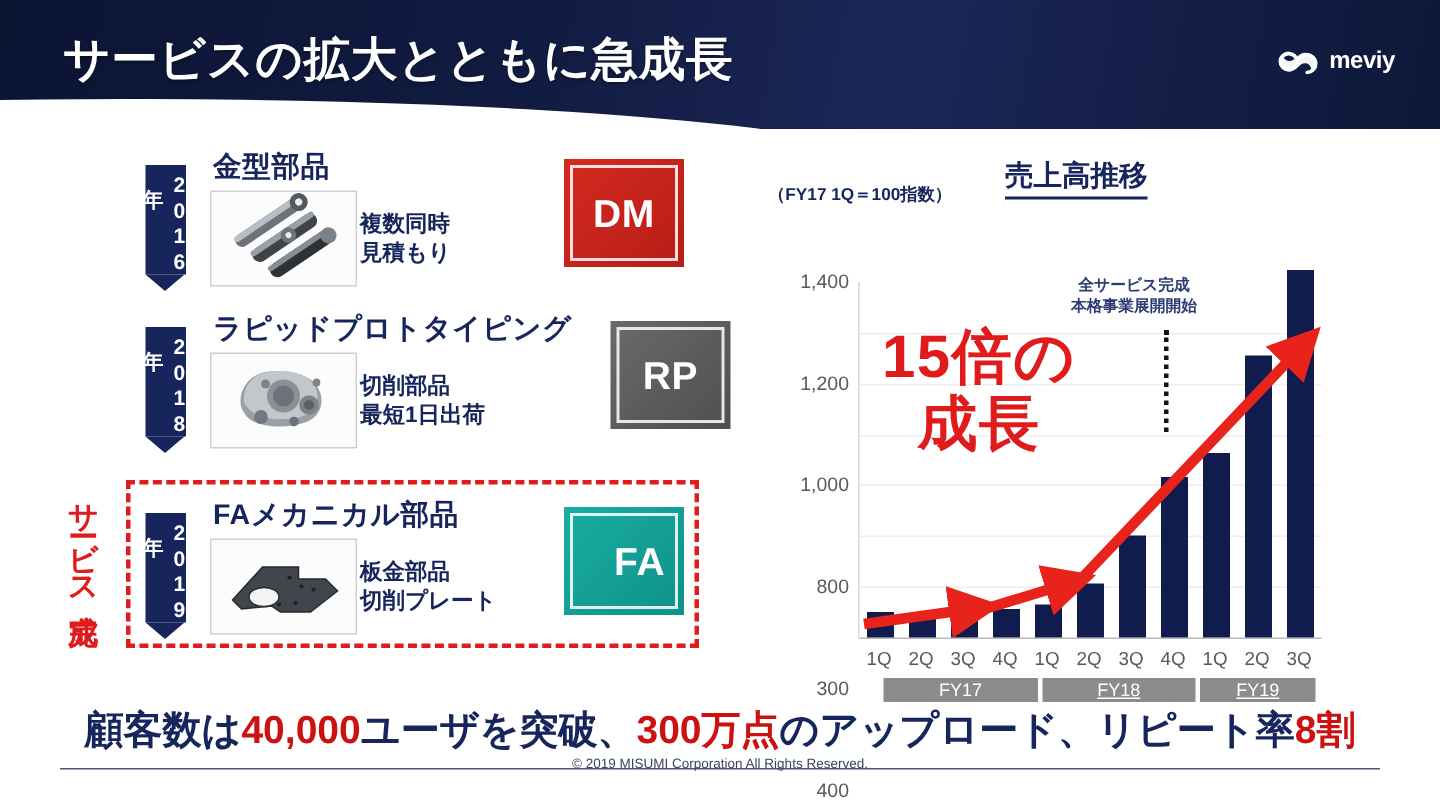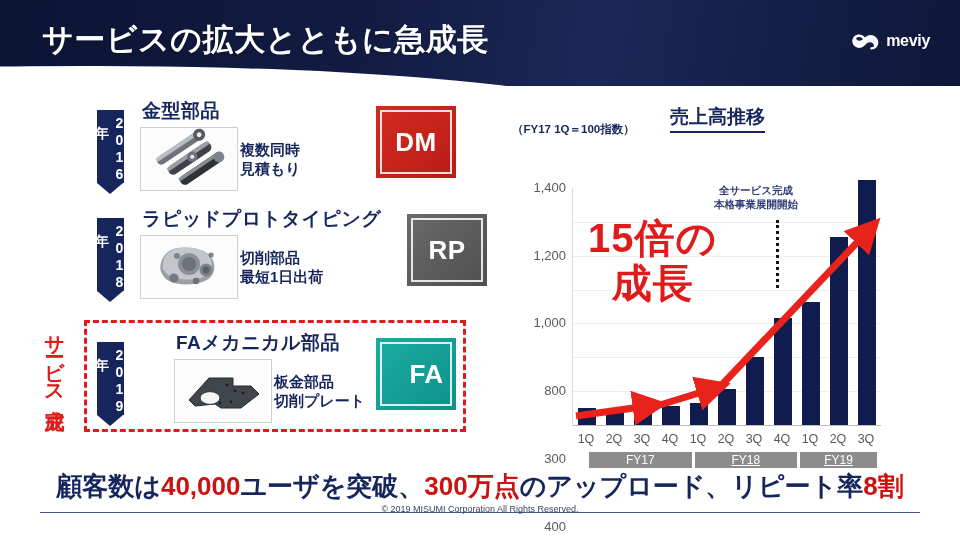--- a/index.html
+++ b/index.html
@@ -248,21 +248,21 @@
           <circle cx="70" cy="19" r="2.6" fill="#7e838a"></circle>
           <circle cx="55" cy="45" r="3.2" fill="#6d7278"></circle>
         </svg>
         <div class="row-desc">
           <div>切削部品</div>
           <div>最短1日出荷</div>
         </div>
       </div>
     </div>
 
-    <div class="row" style="top:240px;margin-left:34px;">
+    <div class="row" style="top:240px;">
       <div class="row-title">FAメカニカル部品</div>
       <div class="row-body">
         <svg class="thumb" viewBox="0 0 96 62">
           <rect width="96" height="62" fill="#fcfcfc"></rect>
           <path d="M14 40 L34 18 L58 18 L58 26 L76 26 L84 34 L66 48 L46 48 L40 44 L20 46 Z" fill="#41464d"></path>
           <path d="M14 40 L34 18 L58 18 L58 26 L76 26 L84 34 L66 48 L46 48 L40 44 L20 46 Z" fill="none" stroke="#262a2f" stroke-width="1"></path>
           <ellipse cx="35" cy="38" rx="10" ry="6.4" fill="#f4f4f4"></ellipse>
           <ellipse cx="35" cy="38" rx="10" ry="6.4" fill="none" stroke="#2b3035" stroke-width="1"></ellipse>
           <circle cx="52" cy="25" r="1.4" fill="#1d2126"></circle>
           <circle cx="60" cy="31" r="1.4" fill="#1d2126"></circle>

